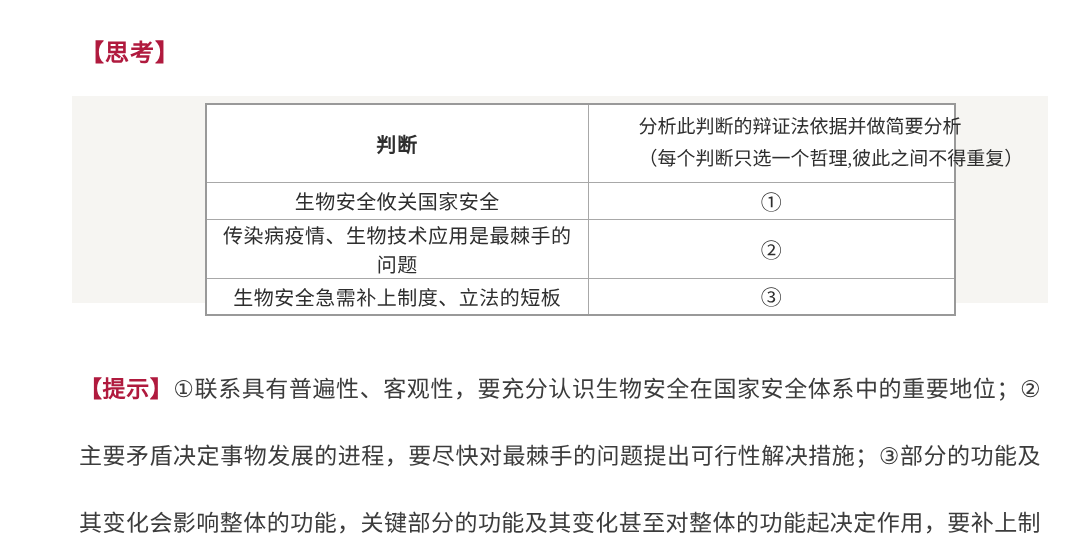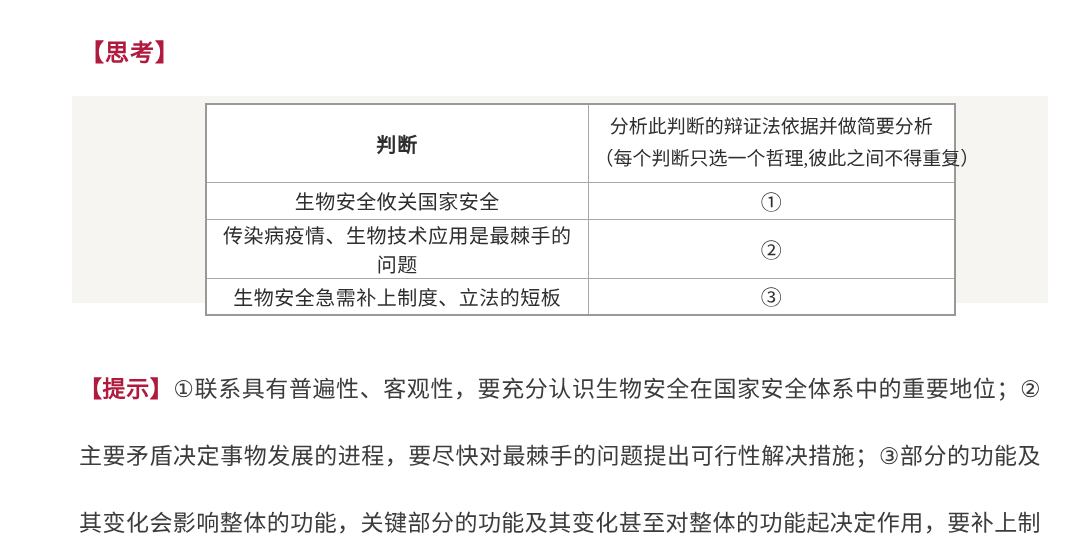--- a/index.html
+++ b/index.html
@@ -47,21 +47,21 @@
     border:1px solid var(--border-inner);
     text-align:center;vertical-align:middle;
     padding:0 6px;
   }
   .col-judgment{width:382px;}
   .col-analysis{width:367px;}
   .header-row{height:78px;}
   .data-row{height:37px;margin-left:12px;}
   .th-judgment{font-size:20px;font-weight:bold;letter-spacing:1px;}
   .th-analysis{font-size:19px;font-weight:normal;}
-  .th-analysis .line{line-height:32px;white-space:nowrap;}
+  .th-analysis .line{line-height:32px;white-space:nowrap;margin-left:44px;}
   .cell-judgment{font-size:20px;letter-spacing:0.5px;}
   .cell-answer{font-size:21px;}
   .hint{
     position:absolute;left:79px;top:356px;
     width:962px;
     font-size:23px;
     line-height:67px;
     color:var(--body-text);
     text-align:justify;
     text-justify:inter-ideograph;

